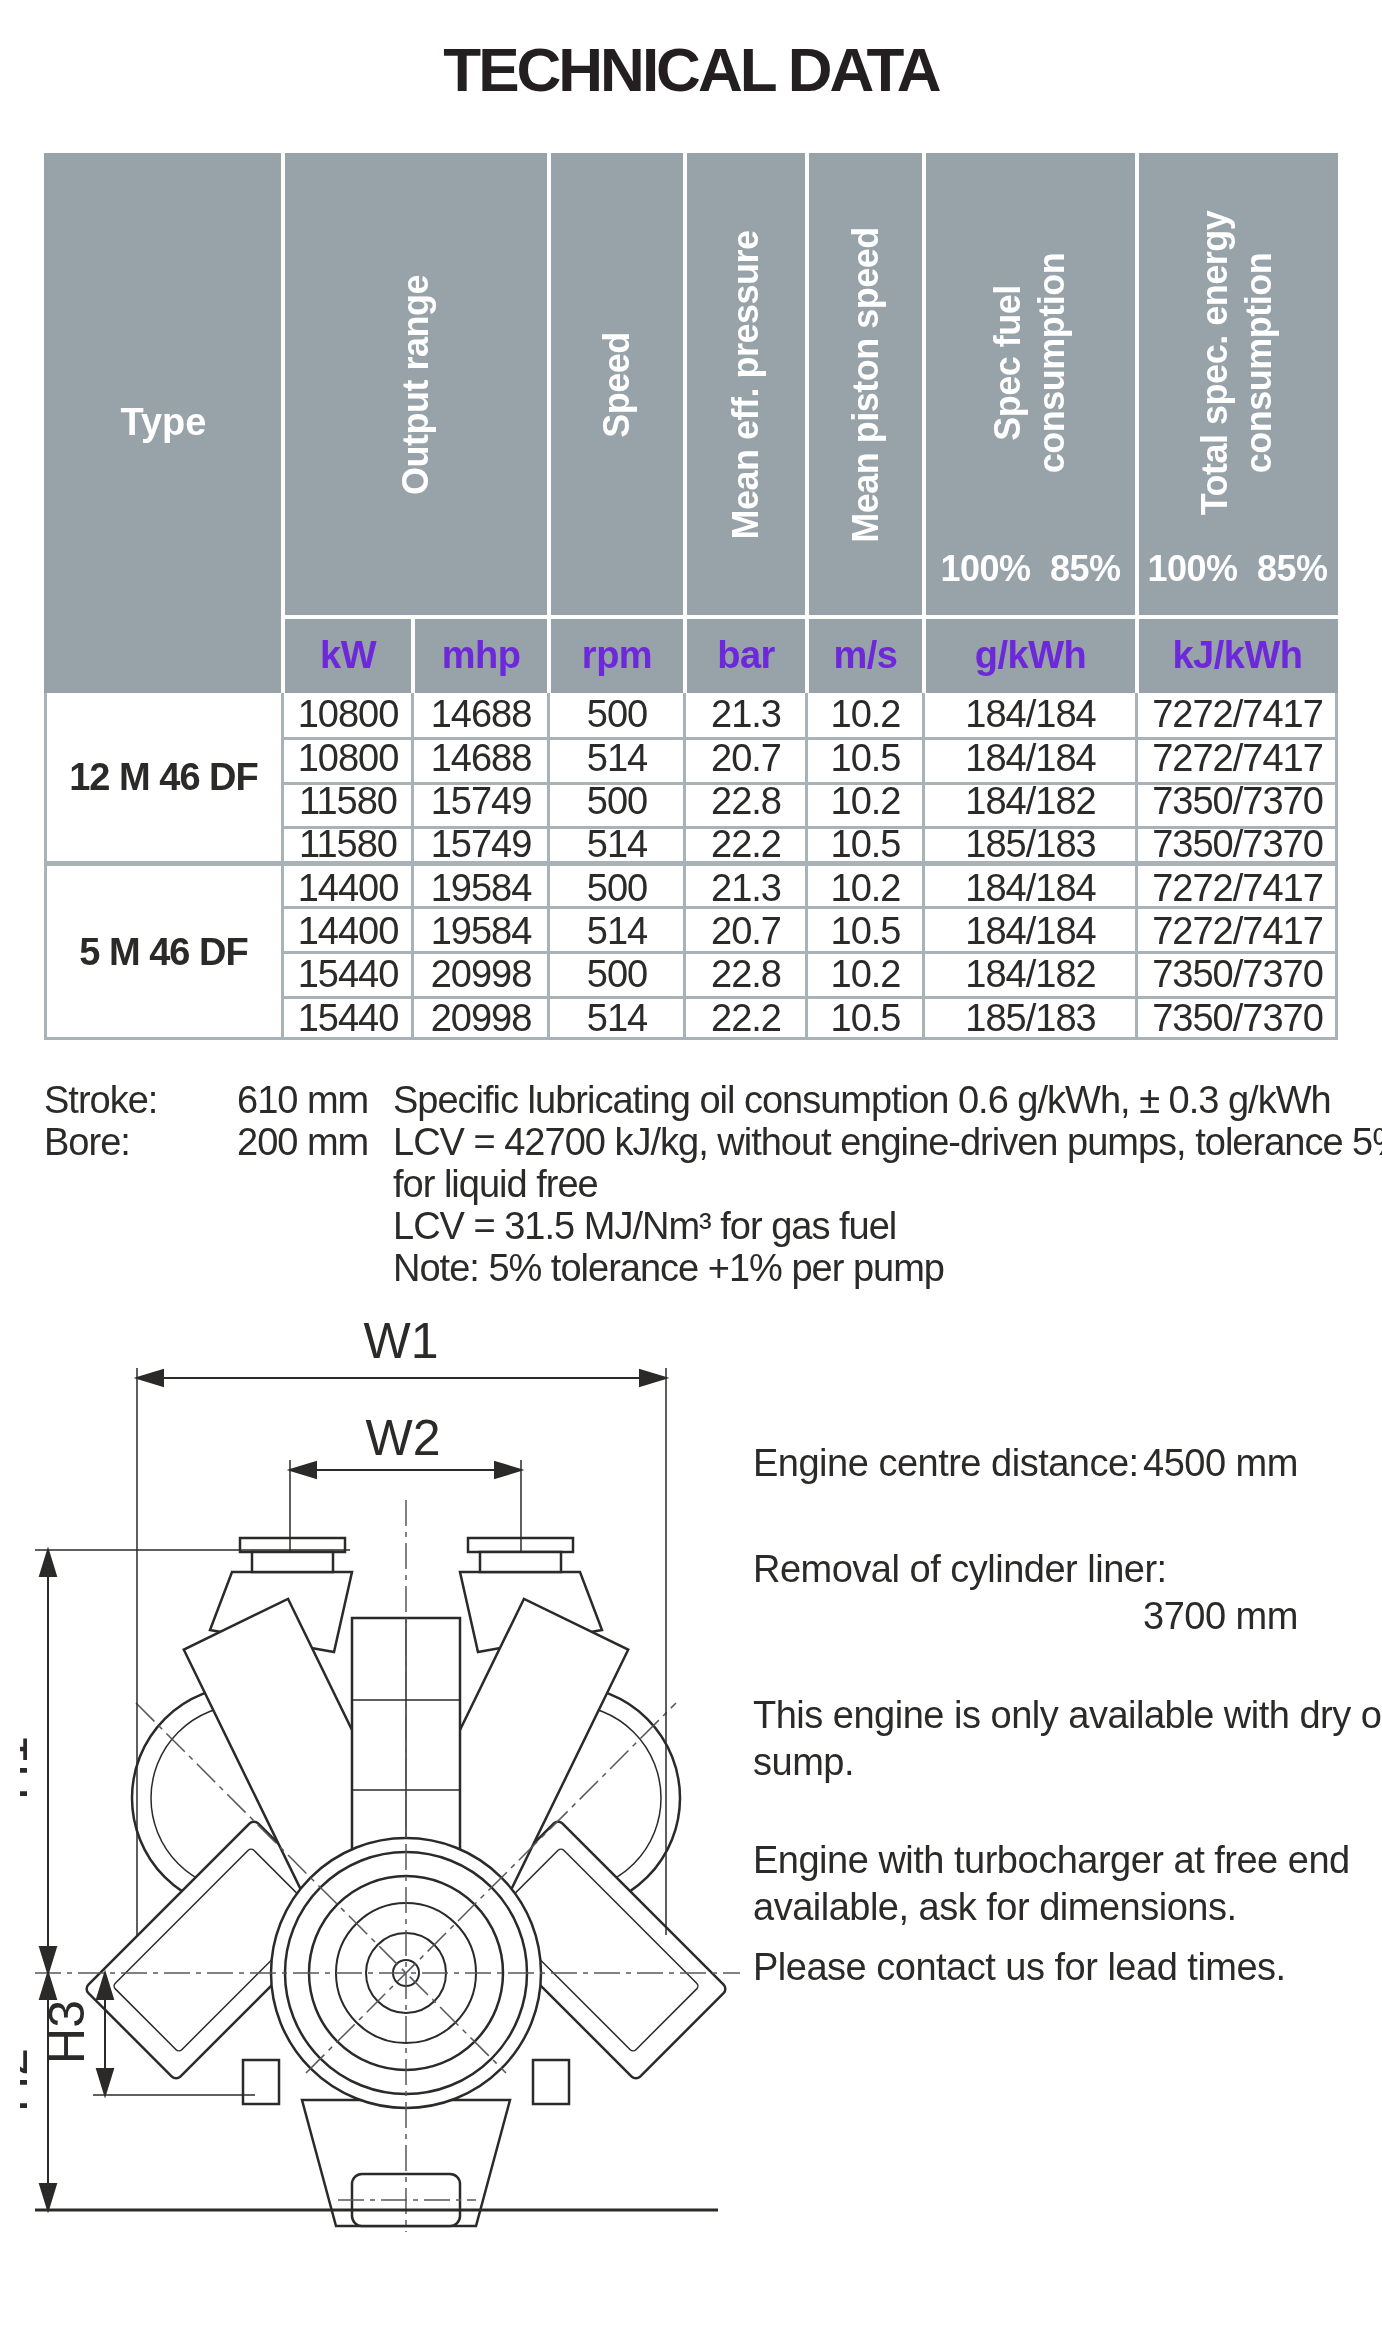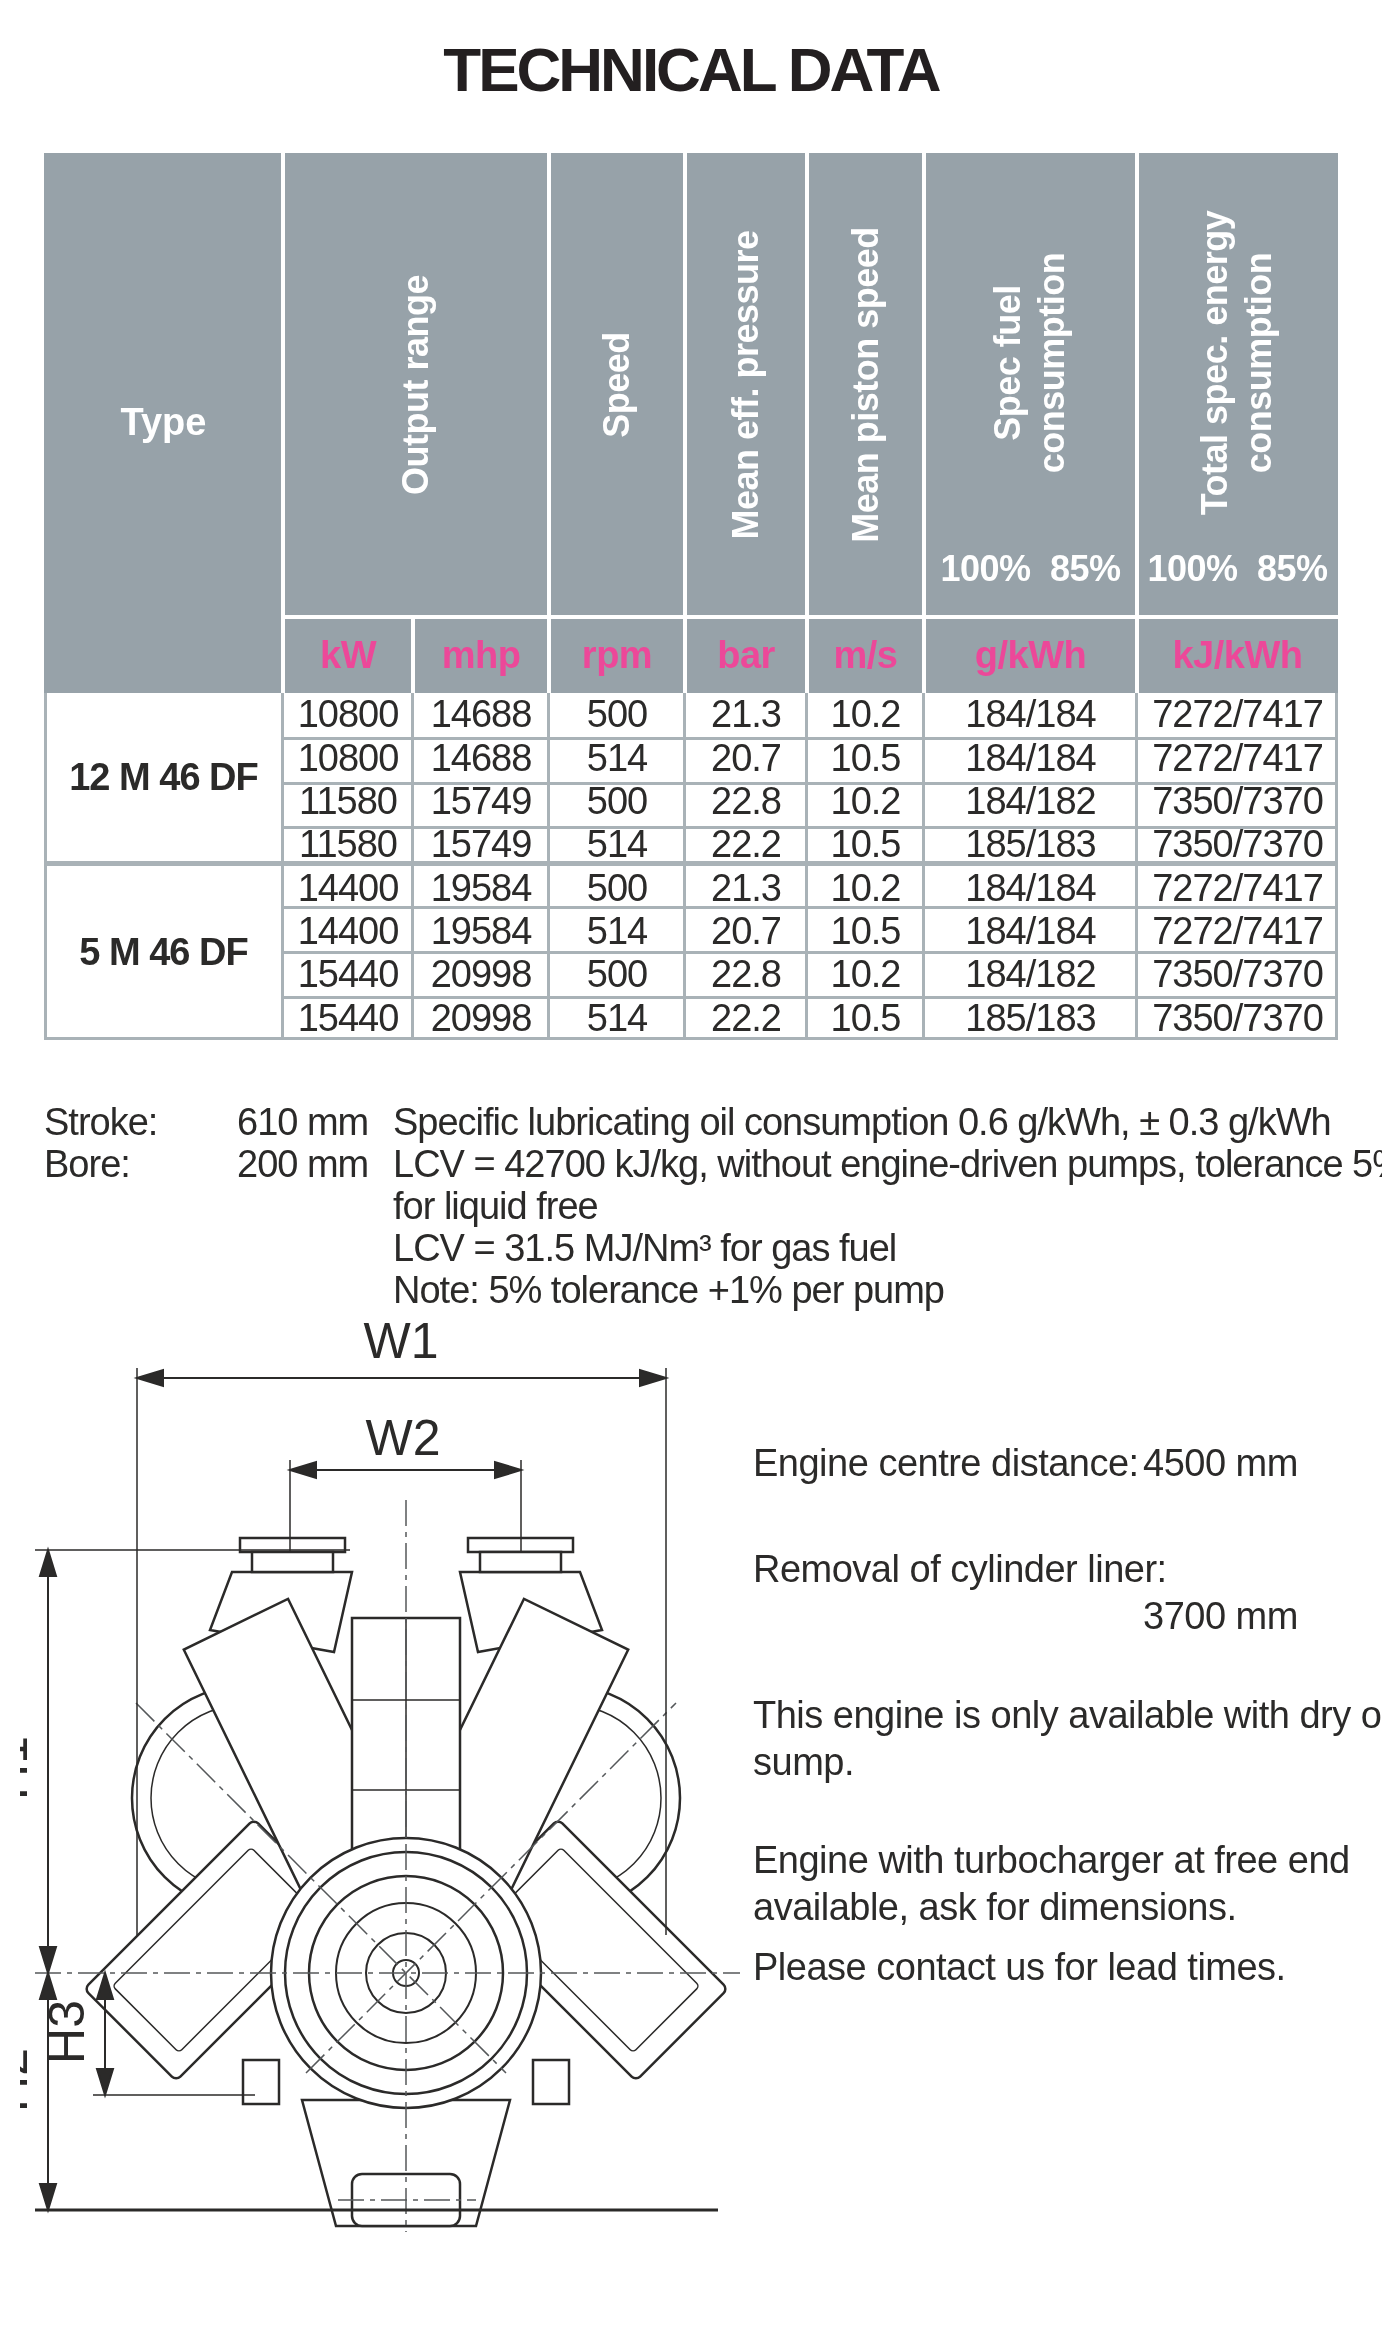--- a/index.html
+++ b/index.html
@@ -13,34 +13,34 @@
          letter-spacing:-3px;color:#231f20;}
   
   #table-wrap{left:44px;top:153px;width:1294px;height:887px;}
   .hdr-bg{left:0;top:0;width:1294px;height:540px;background:#97A2A9;}
   .wline{background:#ffffff;}
   .gline{background:#A9B2B7;}
   .hdr-txt{color:#ffffff;font-weight:bold;}
   .rot{position:absolute;transform:rotate(-90deg);text-align:center;
        font-size:36px;font-weight:bold;color:#fff;line-height:44px;width:460px;letter-spacing:-0.5px;}
   .unit{position:absolute;top:480px;height:44px;line-height:44px;text-align:center;
-        font-size:38px;font-weight:bold;color:#ec4899;letter-spacing:-0.5px;}
+        font-size:38px;font-weight:bold;color:#6d28d9;letter-spacing:-0.5px;}
   .pct{position:absolute;top:394px;height:44px;line-height:44px;text-align:center;
        font-size:36px;font-weight:bold;color:#fff;word-spacing:10px;letter-spacing:-0.5px;}
   #type-h{left:0;top:248px;width:239px;text-align:center;font-size:38px;}
   .grp{left:0;width:239px;text-align:center;font-size:38px;font-weight:bold;
        color:#2b2a29;letter-spacing:-1px;height:44px;line-height:44px;}
   #data-rows{left:239px;top:540px;width:1055px;height:347px;}
   .drow{display:flex;height:43.375px;text-align:right;}
   .dcell{display:flex;align-items:center;justify-content:center;
          font-size:38px;color:#2b2a29;letter-spacing:-1px;}
   .c0{width:130px}.c1{width:136px}.c2{width:136px}.c3{width:122px}
   .c4{width:117px}.c5{width:213px}.c6{width:201px}
   
-  .note{font-size:38px;letter-spacing:-1px;white-space:nowrap;height:44px;line-height:44px;margin-top:22px;}
+  .note{font-size:38px;letter-spacing:-1px;white-space:nowrap;height:44px;line-height:44px;}
   
   .info{left:753px;width:672px;font-size:38px;letter-spacing:-0.5px;line-height:47px;}
   .ival{position:absolute;left:390px;top:0;}
   
   #drawing{left:20px;top:1290px;}
 </style>
 </head>
 <body>
 
 <div class="abs" id="title">TECHNICAL DATA</div>

